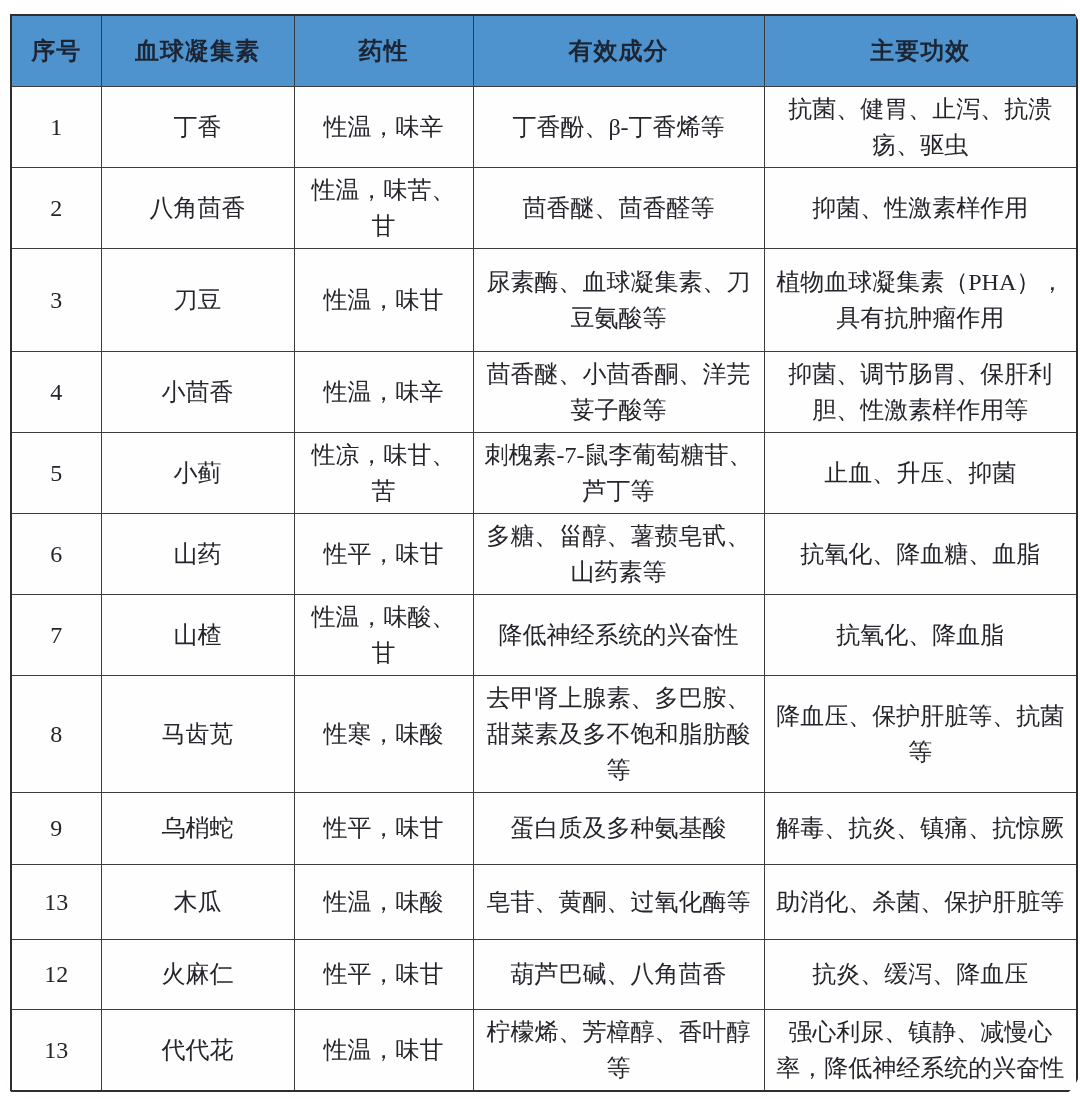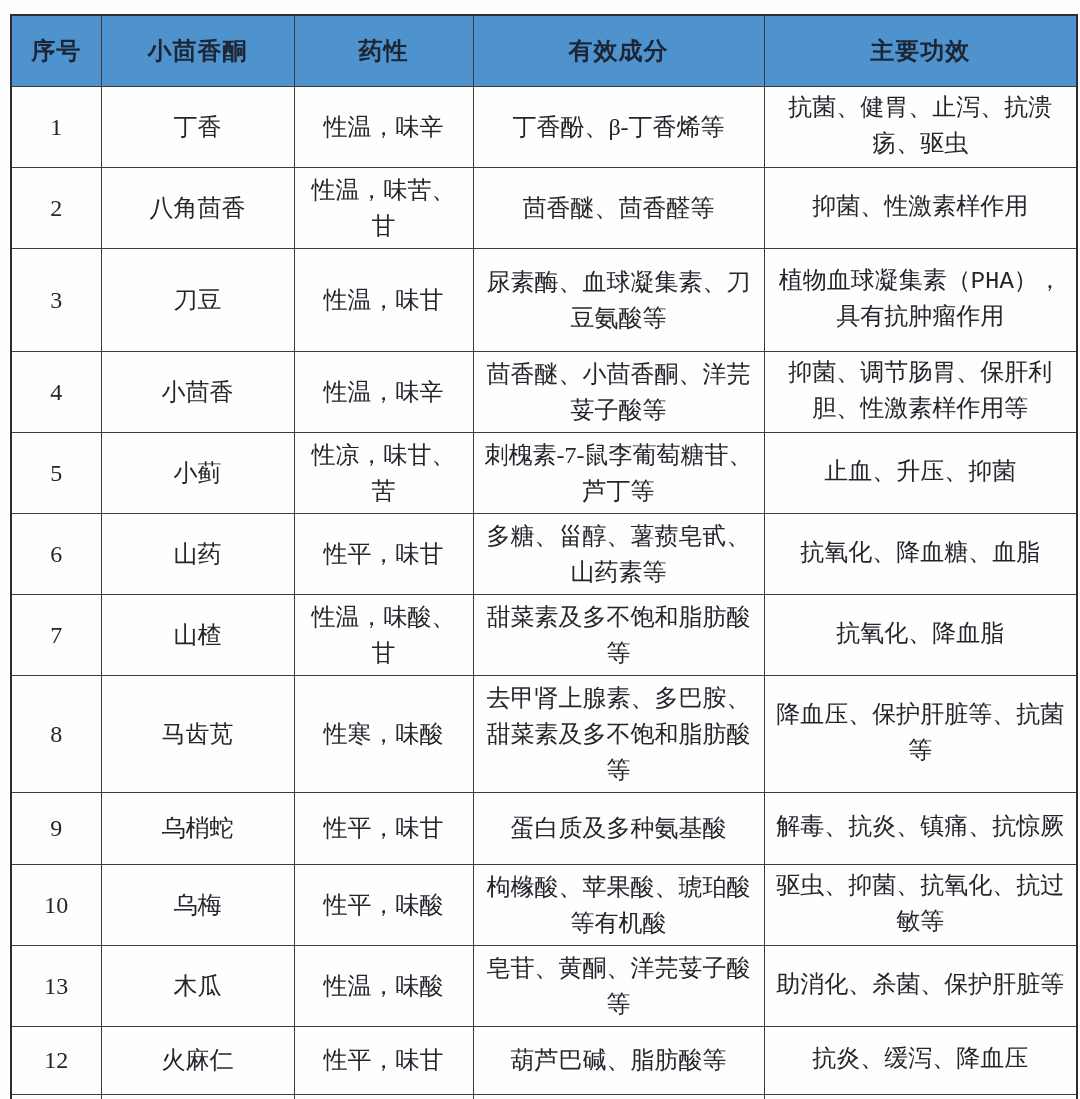--- a/index.html
+++ b/index.html
@@ -14,20 +14,21 @@
     margin: 0;
     background: #ffffff;
     font-family: "Liberation Serif", "DejaVu Serif", serif;
   }
   .page {
     position: relative;
     width: 1080px;
     height: 1099px;
     background: var(--page-bg, #fefefe);
     overflow: hidden;
+    border-radius: 31px;
   }
   table.med {
     position: absolute;
     top: 14px;
     left: 10px;
     width: 1066px;
     border-collapse: collapse;
     table-layout: fixed;
     border: 2px solid #2e2e2e;
   }
@@ -41,21 +42,21 @@
     color: var(--body-text, #25252c);
     font-weight: 400;
   }
   thead tr { height: 71px; }
   thead th {
     background: var(--header-bg, #4f93ce);
     color: var(--header-text, #1c2534);
     font-weight: 600;
     letter-spacing: 1px;
   }
-  td.c5 { padding: 4px 8px; font-family: Liberation Mono, monospace; }
+  td.c5 { padding: 4px 8px; }
   tbody tr:nth-child(1)  { height: 73px; }
   tbody tr:nth-child(2)  { height: 74px; }
   tbody tr:nth-child(3)  { height: 103px; }
   tbody tr:nth-child(4)  { height: 73px; }
   tbody tr:nth-child(5)  { height: 75px; }
   tbody tr:nth-child(6)  { height: 74px; }
   tbody tr:nth-child(7)  { height: 73px; }
   tbody tr:nth-child(8)  { height: 108px; }
   tbody tr:nth-child(9)  { height: 72px; }
   tbody tr:nth-child(10) { height: 75px; }
@@ -71,21 +72,21 @@
     <colgroup>
       <col style="width:90px">
       <col style="width:193px">
       <col style="width:179px">
       <col style="width:291px">
       <col style="width:313px">
     </colgroup>
     <thead>
       <tr>
         <th>序号</th>
-        <th>小茴香酮</th>
+        <th>血球凝集素</th>
         <th>药性</th>
         <th>有效成分</th>
         <th>主要功效</th>
       </tr>
     </thead>
     <tbody>
       <tr>
         <td>1</td>
         <td>丁香</td>
         <td>性温，味辛</td>
@@ -124,56 +125,49 @@
         <td>6</td>
         <td>山药</td>
         <td>性平，味甘</td>
         <td>多糖、甾醇、薯蓣皂甙、山药素等</td>
         <td class="c5">抗氧化、降血糖、血脂</td>
       </tr>
       <tr>
         <td>7</td>
         <td>山楂</td>
         <td>性温，味酸、甘</td>
-        <td>甜菜素及多不饱和脂肪酸等</td>
+        <td>降低神经系统的兴奋性</td>
         <td class="c5">抗氧化、降血脂</td>
       </tr>
       <tr>
         <td>8</td>
         <td>马齿苋</td>
         <td>性寒，味酸</td>
         <td>去甲肾上腺素、多巴胺、甜菜素及多不饱和脂肪酸等</td>
         <td class="c5">降血压、保护肝脏等、抗菌等</td>
       </tr>
       <tr>
         <td>9</td>
         <td>乌梢蛇</td>
         <td>性平，味甘</td>
         <td>蛋白质及多种氨基酸</td>
         <td class="c5">解毒、抗炎、镇痛、抗惊厥</td>
       </tr>
       <tr>
-        <td>10</td>
-        <td>乌梅</td>
-        <td>性平，味酸</td>
-        <td>枸橼酸、苹果酸、琥珀酸等有机酸</td>
-        <td class="c5">驱虫、抑菌、抗氧化、抗过敏等</td>
-      </tr>
-      <tr>
         <td>13</td>
         <td>木瓜</td>
         <td>性温，味酸</td>
-        <td>皂苷、黄酮、洋芫荽子酸等</td>
+        <td>皂苷、黄酮、过氧化酶等</td>
         <td class="c5">助消化、杀菌、保护肝脏等</td>
       </tr>
       <tr>
         <td>12</td>
         <td>火麻仁</td>
         <td>性平，味甘</td>
-        <td>葫芦巴碱、脂肪酸等</td>
+        <td>葫芦巴碱、八角茴香</td>
         <td class="c5">抗炎、缓泻、降血压</td>
       </tr>
       <tr>
         <td>13</td>
         <td>代代花</td>
         <td>性温，味甘</td>
         <td>柠檬烯、芳樟醇、香叶醇等</td>
         <td class="c5">强心利尿、镇静、减慢心率，降低神经系统的兴奋性</td>
       </tr>
     </tbody>

